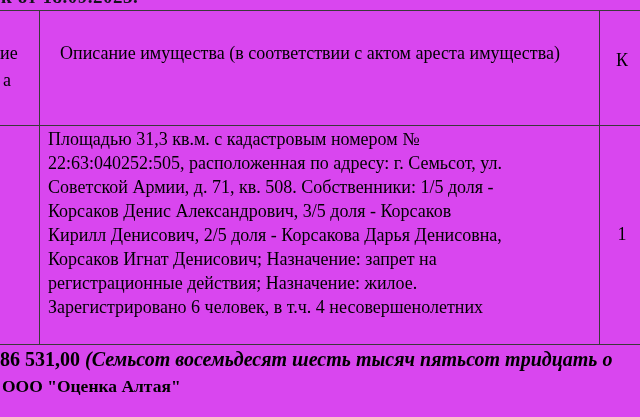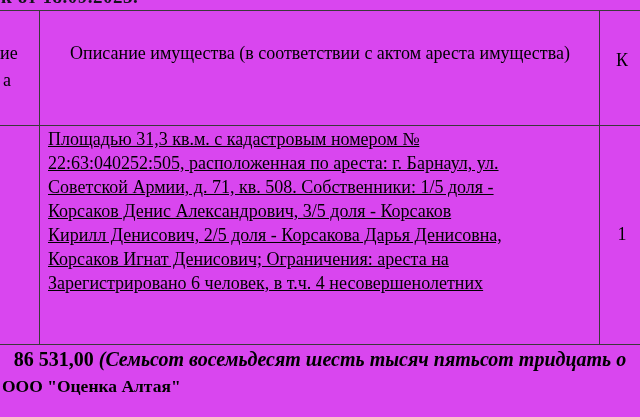--- a/index.html
+++ b/index.html
@@ -10,32 +10,32 @@
   .hline{position:absolute;left:0;width:640px;height:1px;background:#3a3a3a;}
   .vline{position:absolute;top:10px;height:334px;width:1px;background:#3a3a3a;}
   .clip-top{
     position:absolute;left:1px;top:-14px;font-size:19px;font-weight:bold;
     letter-spacing:.5px;white-space:nowrap;color:#14141c;line-height:21px;
   }
   .col1-frag{position:absolute;font-size:18px;line-height:27px;}
   .col1-frag.l1{left:0;top:40px;}
   .col1-frag.l2{left:3px;top:67px;}
   .col2-head{
-    position:absolute;left:60px;top:40px;width:520px;text-align:center;
+    position:absolute;left:60px;top:40px;width:520px;
     font-size:18px;line-height:27px;
   }
   .col3-head{position:absolute;left:600px;top:50px;width:44px;text-align:center;font-size:18px;}
   .desc{
     position:absolute;left:48px;top:127px;width:552px;font-size:18px;
   }
-  .desc .line{line-height:24px;white-space:nowrap;text-decoration:underline;}
+  .desc .line{line-height:24px;white-space:nowrap;}
   .qty{position:absolute;left:600px;top:224px;width:44px;text-align:center;font-size:18px;}
   .money{
     position:absolute;left:0;top:347px;width:640px;white-space:nowrap;
-    font-size:20px;font-weight:bold;line-height:24px;overflow:hidden;text-align:center;
+    font-size:20px;font-weight:bold;line-height:24px;overflow:hidden;
   }
   .money .words{font-style:italic;}
   .company{
     position:absolute;left:2px;top:375px;font-size:17.5px;font-weight:bold;
     line-height:22px;white-space:nowrap;
   }
 </style>
 </head>
 <body>
 
@@ -49,25 +49,26 @@
   <div class="vline" style="left:39px"></div>
   <div class="vline" style="left:599px"></div>
 
   <div class="col1-frag l1">ие</div>
   <div class="col1-frag l2">а</div>
   <div class="col2-head">Описание имущества (в соответствии с актом ареста имущества)</div>
   <div class="col3-head">К</div>
 
   <div class="desc">
       <div class="line">Площадью 31,3 кв.м. с кадастровым номером №</div>
-      <div class="line">22:63:040252:505, расположенная по ареста: г. Барнаул, ул.</div>
+      <div class="line">22:63:040252:505, расположенная по адресу: г. Семьсот, ул.</div>
       <div class="line">Советской Армии, д. 71, кв. 508. Собственники: 1/5 доля -</div>
       <div class="line">Корсаков Денис Александрович, 3/5 доля - Корсаков</div>
       <div class="line">Кирилл Денисович, 2/5 доля - Корсакова Дарья Денисовна,</div>
-      <div class="line">Корсаков Игнат Денисович; Ограничения: ареста на</div>
+      <div class="line">Корсаков Игнат Денисович; Назначение: запрет на</div>
+      <div class="line">регистрационные действия; Назначение: жилое.</div>
       <div class="line">Зарегистрировано 6 человек, в т.ч. 4 несовершенолетних</div>
     </div>
   <div class="qty">1</div>
 
   <div class="money"><span class="num">86 531,00 </span><span class="words">(Семьсот восемьдесят шесть тысяч пятьсот тридцать о</span></div>
   <div class="company">ООО "Оценка Алтая"</div>
 
 </div>
 
 </body></html>

